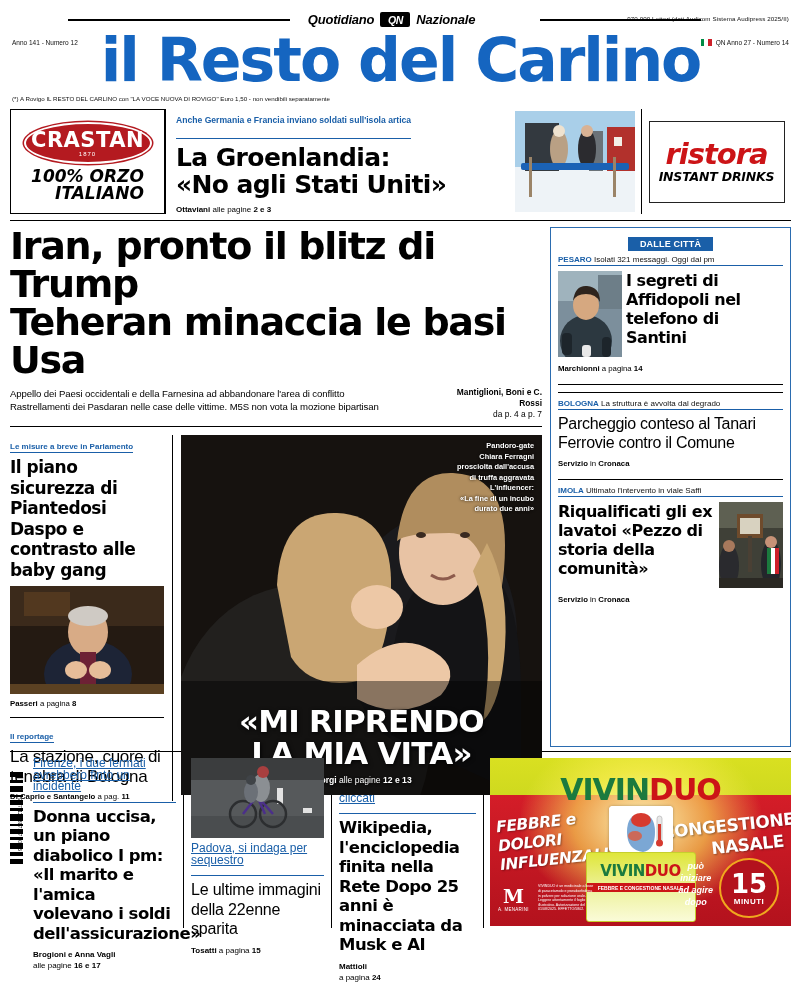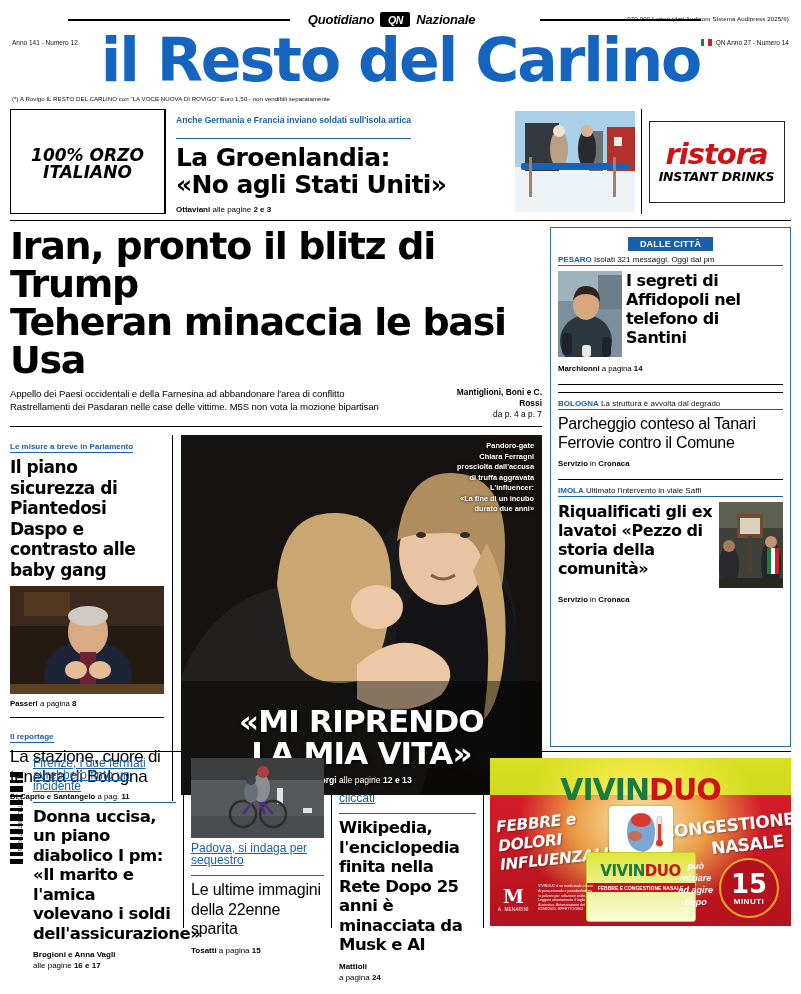--- a/index.html
+++ b/index.html
@@ -96,21 +96,21 @@
     display: flex; flex-direction: column; align-items: center; justify-content: center;
   }
   .crastan-oval {
     width: 128px; height: 42px; background: #b41a20; border-radius: 50%;
     display: flex; flex-direction: column; align-items: center; justify-content: center;
     color: #fff; border: 2px solid #fff; box-shadow: 0 0 0 1.5px #b41a20;
   }
   .crastan-oval .nm { font-size: 21px; font-weight: bold; letter-spacing: .5px; font-family: "DejaVu Sans", sans-serif; }
   .crastan-oval .yr { font-size: 6px; letter-spacing: 1px; margin-top: -1px; }
   .crastan-sub {
-    margin-top: 4px; text-align: center; font-style: italic; font-weight: bold;
+    margin-top: 4px; text-align: right; font-style: italic; font-weight: bold;
     font-size: 17px; line-height: 17px; font-family: "DejaVu Sans", sans-serif;
   }
   .banner-story { flex: 1; padding: 0 8px 0 10px; border-left: 1px solid #000; }
   .bs-kicker {
     color: #1a5fa8; font-size: 8.6px; font-weight: bold;
     border-bottom: 1px solid #1a5fa8; display: inline-block; padding-bottom: 13px;
   }
   .bs-head {
     font-family: "DejaVu Sans", sans-serif; font-weight: bold;
     font-size: 25px; line-height: 27px; letter-spacing: -.6px; margin-top: 5px;
@@ -353,20 +353,24 @@
     <span>QN Anno 27 - Numero 14</span>
   </div>
 
   <div class="masthead">il Resto del Carlino</div>
   <div class="disclaimer">(*) A Rovigo IL RESTO DEL CARLINO con "LA VOCE NUOVA DI ROVIGO" Euro 1,50 - non vendibili separatamente</div>
 
 
   <div class="banner">
 
     <div class="ad-crastan">
+      <div class="crastan-oval">
+        <span class="nm">CRASTAN</span>
+        <span class="yr">1870</span>
+      </div>
       <div class="crastan-sub">
         <div>100% ORZO</div>
         <div>ITALIANO</div>
       </div>
     </div>
 
     <div class="banner-story">
       <span class="bs-kicker">Anche Germania e Francia inviano soldati sull'isola artica</span>
       <div class="bs-head">
         <div>La Groenlandia:</div>

